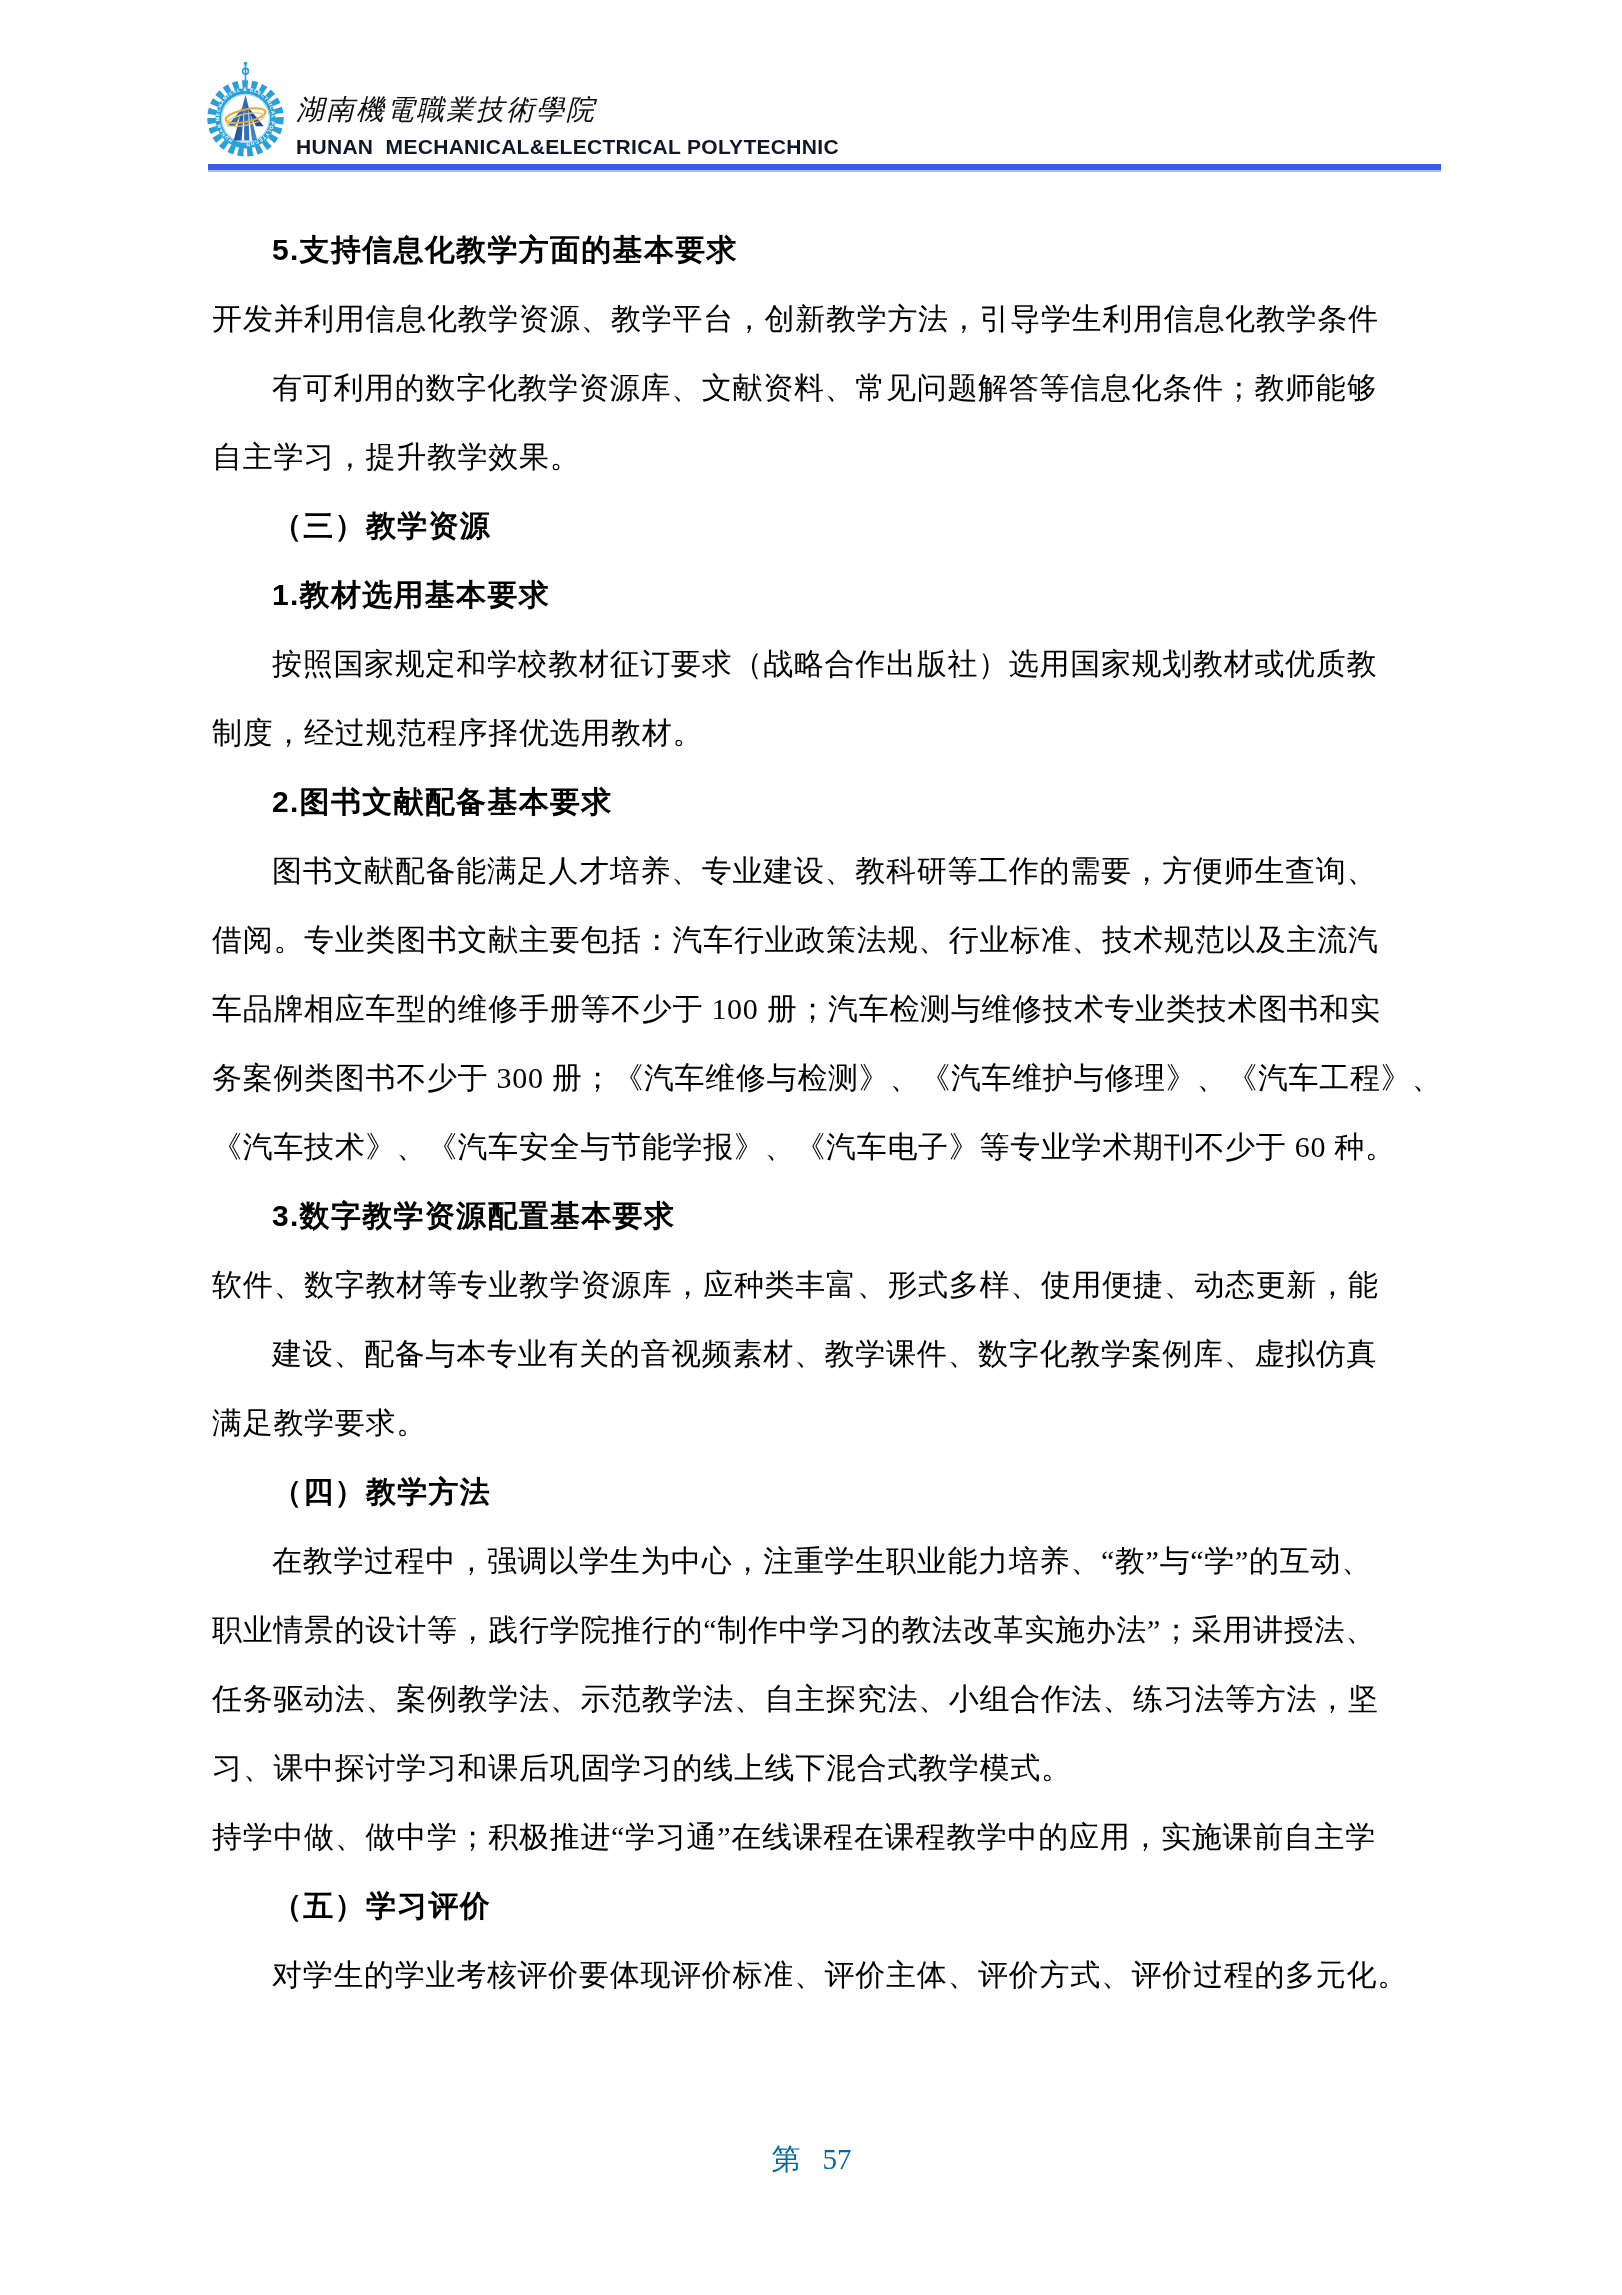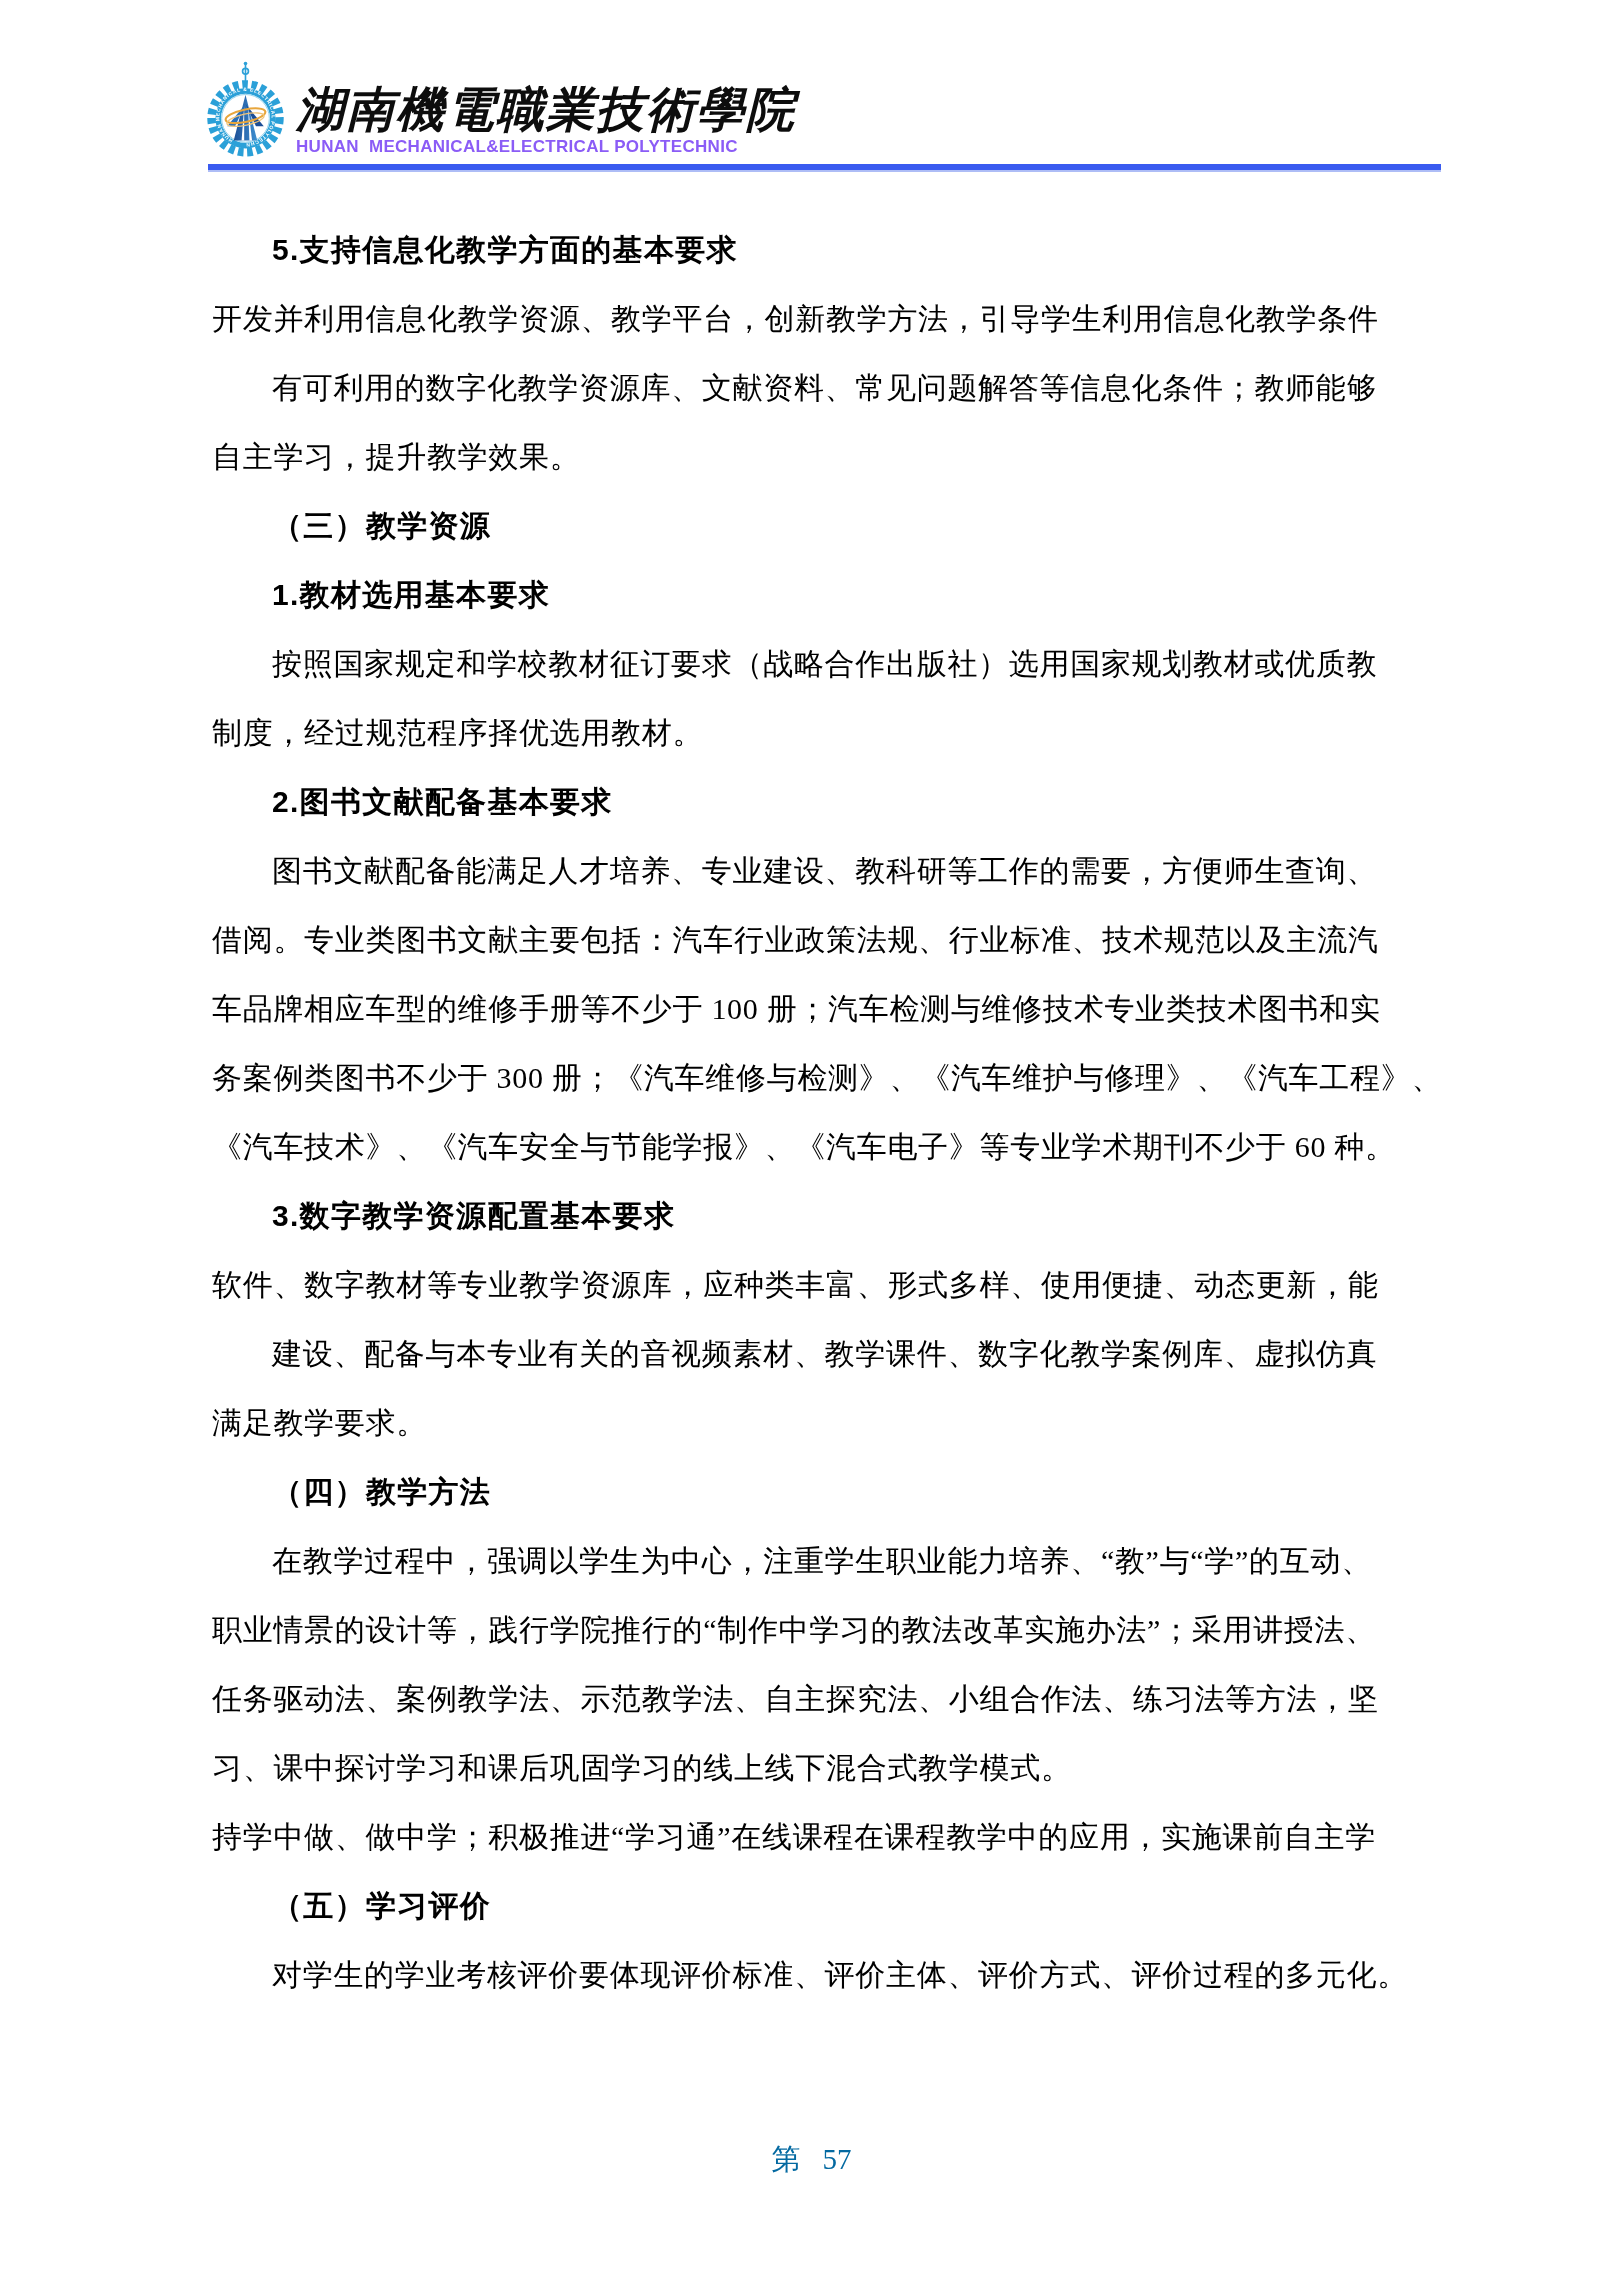--- a/index.html
+++ b/index.html
@@ -12,28 +12,28 @@
     font-family:"Liberation Serif","DejaVu Serif",serif;
     color:#000;
   }
 
   
   .hdr{position:absolute;left:0;top:0;width:1623px;height:183px;}
   .logo{position:absolute;left:205px;top:58px;width:81px;height:105px;}
   .title-block{position:absolute;left:296px;top:84px;width:785px;}
   .school-cn{
     font-family:"DejaVu Serif","Liberation Serif",serif;
-    font-style:italic;font-weight:bold;
-    font-size:48px;line-height:51px;letter-spacing:2px;
+    font-style:italic;font-weight:normal;
+    font-size:28px;line-height:51px;letter-spacing:2px;
     color:#0d0d0d;white-space:pre;
   }
   .school-en{
     font-family:"Liberation Sans","DejaVu Sans",sans-serif;
-    font-weight:bold;font-size:17px;line-height:22px;letter-spacing:0.3px;
-    color:#8b5cf6;white-space:pre;margin-top:1.3px;
+    font-weight:bold;font-size:21px;line-height:22px;letter-spacing:0.3px;
+    color:#0f172a;white-space:pre;margin-top:1.3px;
   }
   .hdr-rule{
     position:absolute;left:208px;top:164px;width:1233px;height:5.9px;
     background:#3A5BF0;border-bottom:2px solid #AEBDF6;
   }
 
   
   .doc{position:absolute;left:212px;top:215px;width:1233px;}
   .line{
     height:69px;line-height:69px;font-size:30px;

